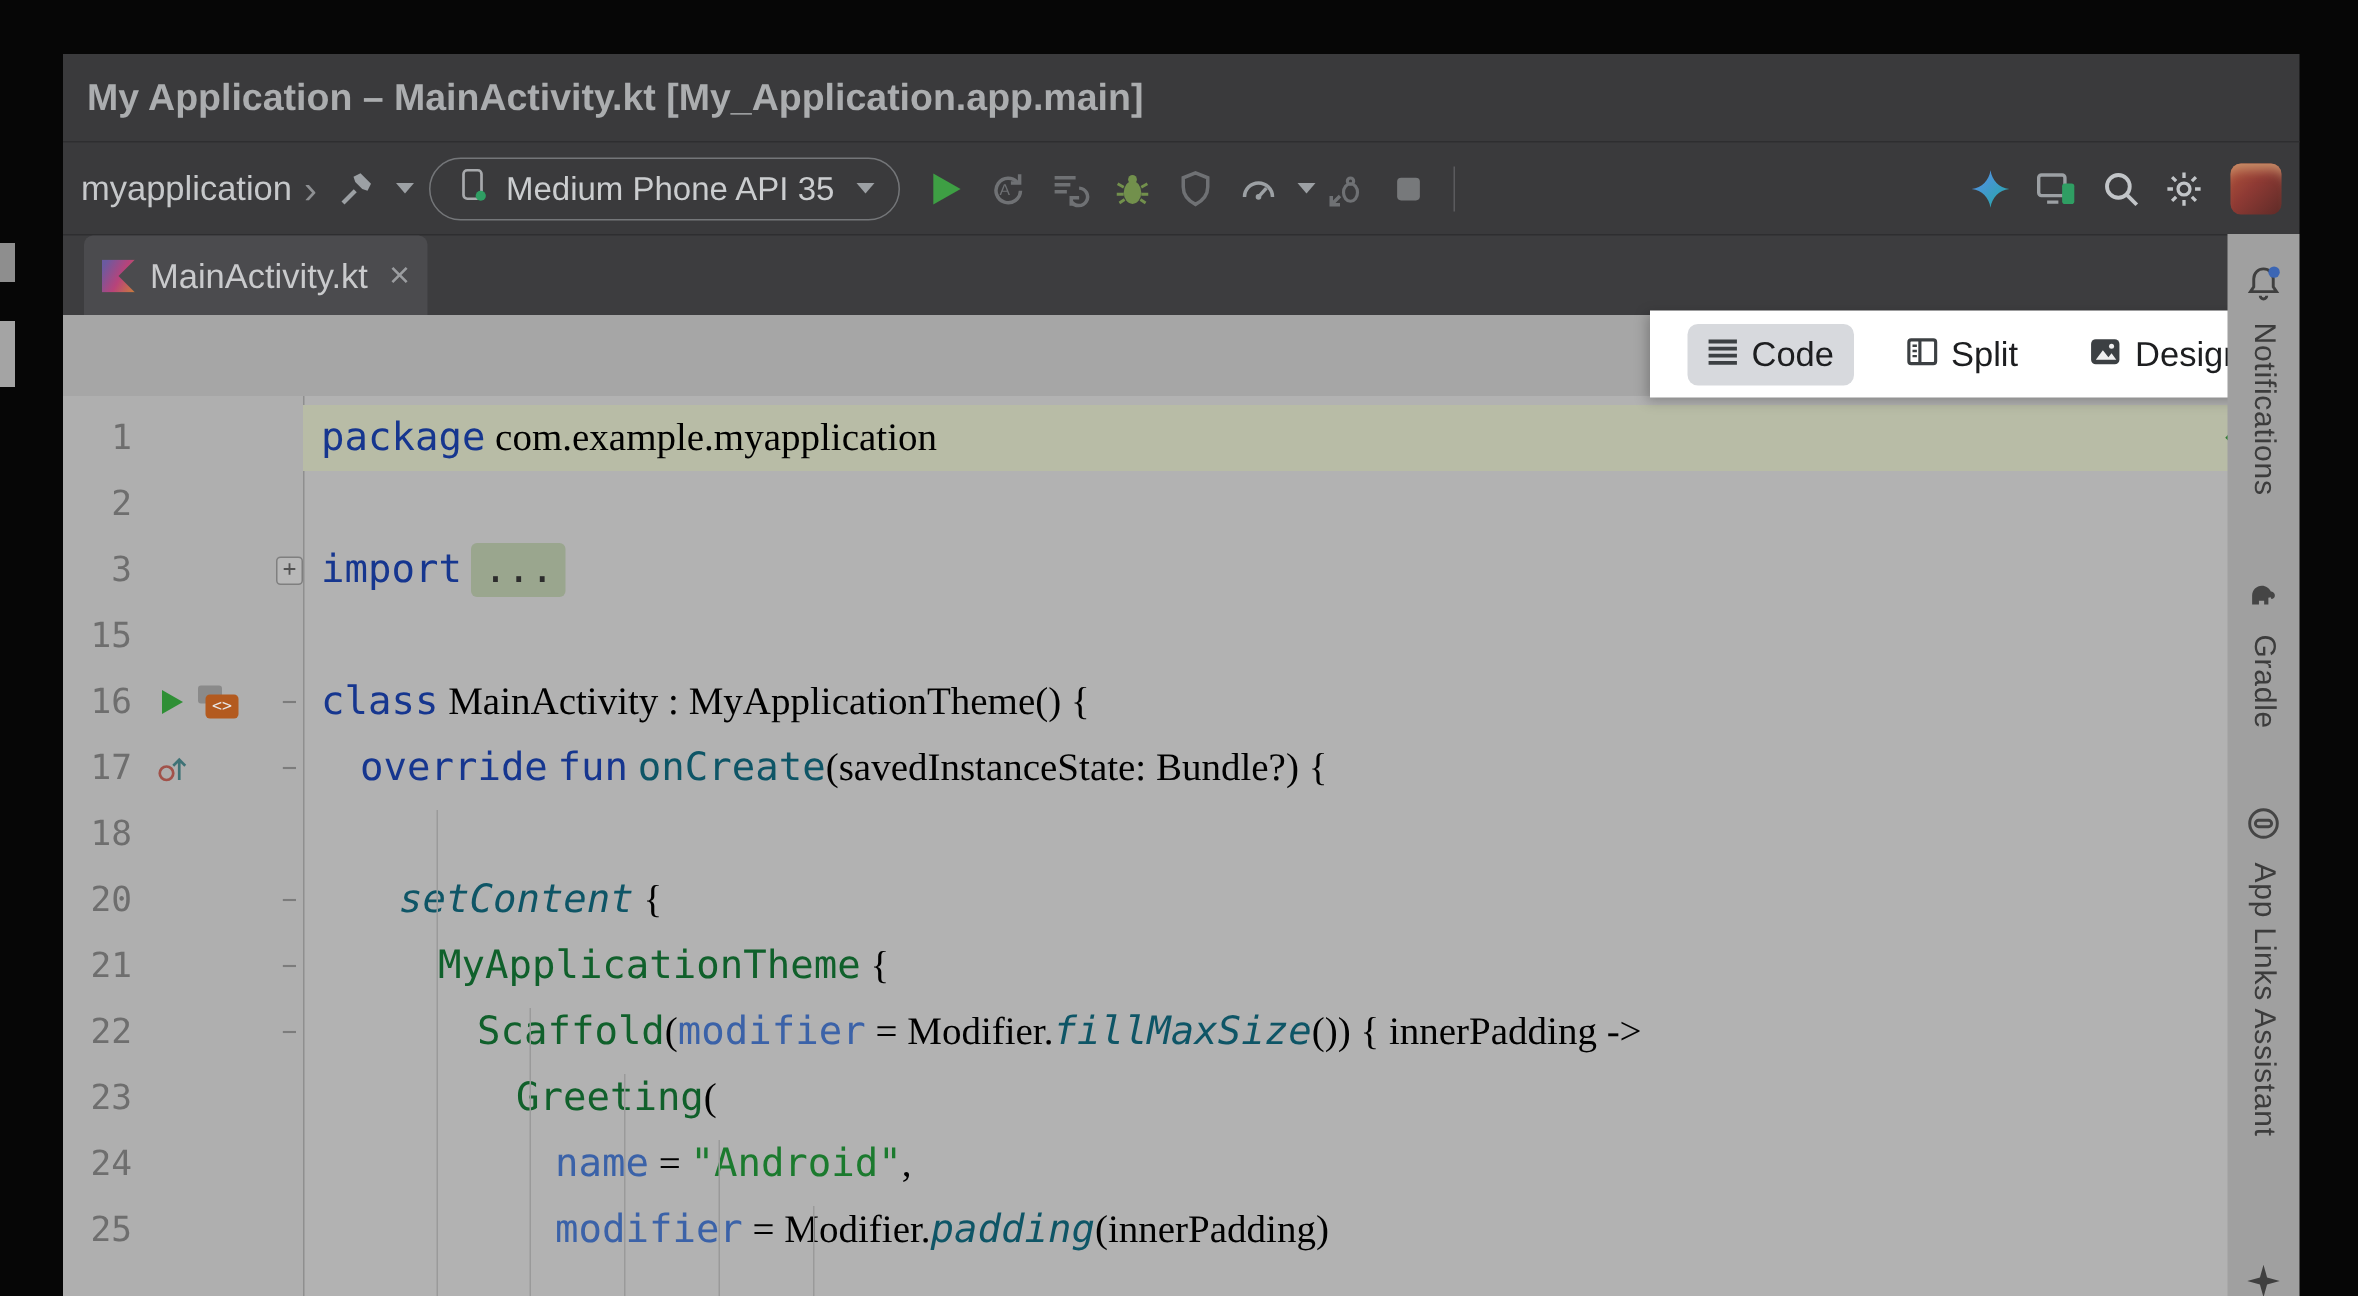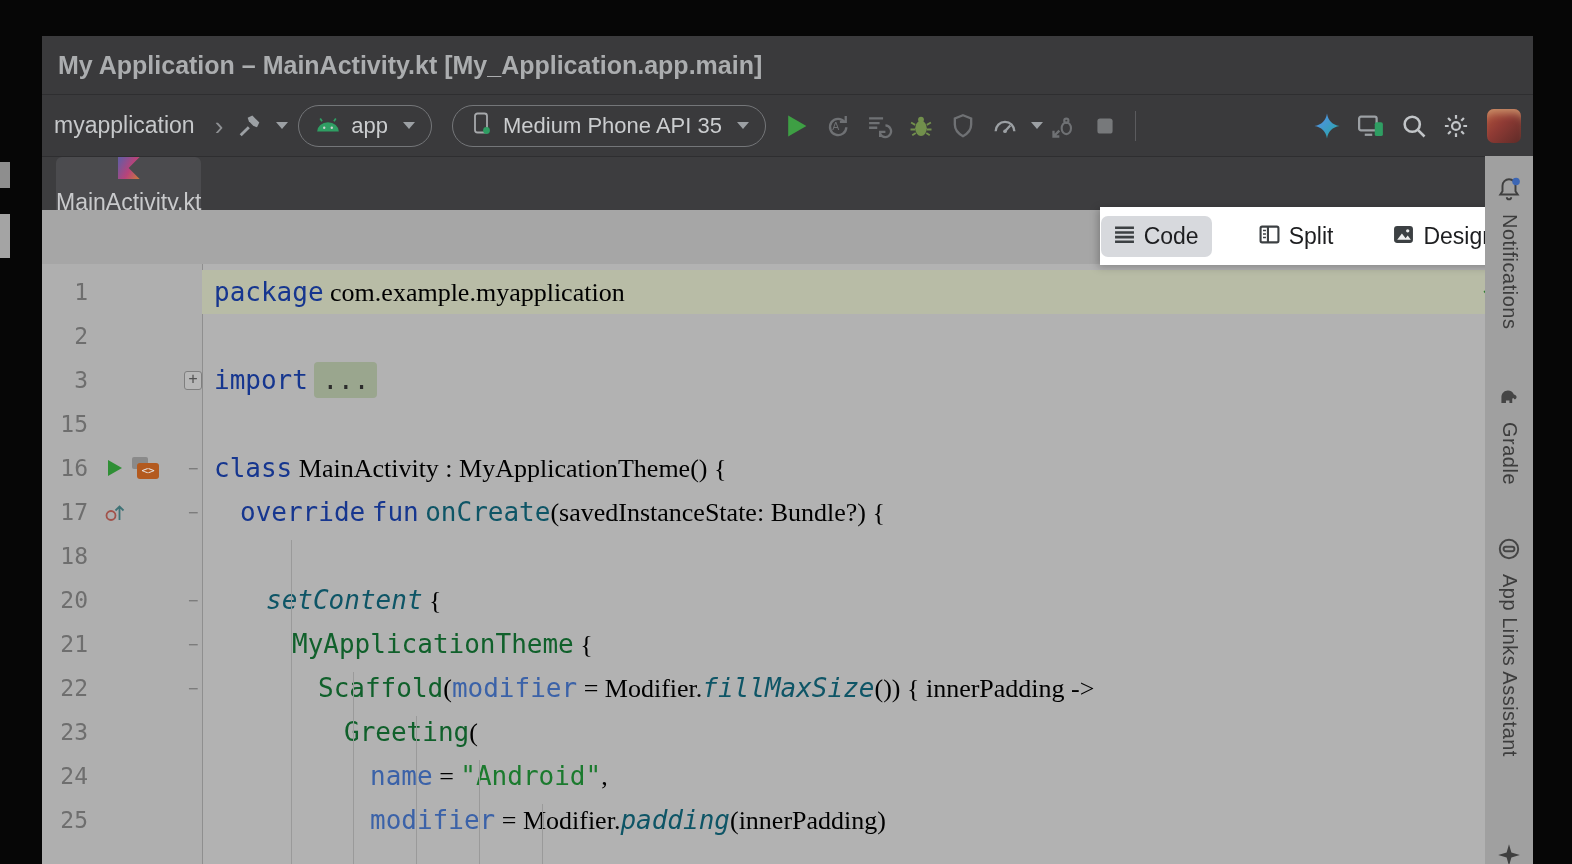--- a/index.html
+++ b/index.html
@@ -7,53 +7,53 @@
        font-family:"Liberation Sans",sans-serif;-webkit-font-smoothing:antialiased;}
   .screen{position:absolute;inset:0;}
 
   
   .window{position:absolute;left:14px;top:36px;width:1491px;bottom:0;margin-left:28px;}
   .titlebar{position:absolute;left:0;right:0;top:0;height:58px;background:#3A3A3C;
             color:#ABADAF;font-weight:bold;font-size:25px;line-height:58px;padding-left:16px;
             white-space:nowrap;overflow:hidden;}
   .toolbar{position:absolute;left:0;right:0;top:58px;height:62px;background:#3A3A3C;
            border-top:1px solid #2E2E30;display:flex;align-items:center;padding:0 12px;box-sizing:border-box;}
-  .proj{display:flex;align-items:center;gap:20px;color:#C6C8CA;font-size:23px;margin-right:6px;}
+  .proj{display:flex;align-items:center;gap:8px;color:#C6C8CA;font-size:23px;margin-right:6px;}
   .chev{color:#8E9093;font-size:26px;line-height:1;}
   .tbicon{display:flex;align-items:center;justify-content:center;margin:0 7px;flex:none;}
   .caret{width:0;height:0;border-left:6px solid transparent;border-right:6px solid transparent;
          border-top:7px solid #9CA0A4;margin-left:5px;flex:none;}
   .pill{display:flex;align-items:center;gap:10px;height:40px;border:1.5px solid #747679;border-radius:21px;
         padding:0 16px;margin:0 10px;color:#CBCDCF;font-size:22px;flex:none;}
   .tsep{width:1px;height:30px;background:#5B5B5E;margin:0 10px;flex:none;}
   .avatar{width:34px;height:34px;border-radius:7px;margin-left:10px;flex:none;
           background:linear-gradient(135deg,#B2543C 0%,#8E3A34 45%,#5E2B28 100%);
           box-shadow:inset 0 10px 8px -6px #C8906A;}
 
   .tabbar{position:absolute;left:0;top:120px;width:1478px;height:54px;background:#3D3D3F;
           border-top:1px solid #2E2E30;display:flex;align-items:center;}
-  .tab{margin-left:14px;height:54px;display:flex;align-items:center;gap:10px;padding:0 0;
-       background:#4B4B4E;border-radius:6px 6px 0 0;color:#C9CACC;font-size:23px;flex-direction:column;}
+  .tab{margin-left:14px;height:54px;display:flex;align-items:center;gap:10px;padding:0 12px;
+       background:#4B4B4E;border-radius:6px 6px 0 0;color:#C9CACC;font-size:23px;}
   .kotlin-icon{width:22px;height:22px;flex:none;
        background:linear-gradient(120deg,#6B5AA0 10%,#B8437A 55%,#C87840 95%);
        clip-path:polygon(0 0,100% 0,50% 50%,100% 100%,0 100%);}
   .tab-close{color:#9B9DA0;font-size:24px;margin-left:4px;}
   .kebab{margin-left:auto;margin-right:18px;color:#9EA0A2;font-size:26px;line-height:1;}
 
   
   .tool-stripe{position:absolute;right:0;top:120px;width:48px;bottom:0;background:#A0A0A0;}
   .rs-item{position:absolute;left:0;width:48px;display:flex;flex-direction:column;align-items:center;gap:8px;}
   .rs-i0{top:20px;} .rs-i1{top:228px;} .rs-i2{top:380px;}
   .rs-label{writing-mode:vertical-rl;font-size:20px;color:#3C3C3C;letter-spacing:.5px;white-space:nowrap;}
   .rs-sparkle{position:absolute;left:50%;transform:translateX(-50%);bottom:-8px;}
 
   
   .edstrip{position:absolute;left:0;top:174px;width:1478px;height:54px;background:#A6A6A6;}
   .viewbox{position:absolute;left:1058px;top:171px;width:420px;height:58px;background:#FFFFFF;
-           display:flex;align-items:center;justify-content:flex-end;gap:34px;padding-right:12px;
+           display:flex;align-items:center;justify-content:flex-end;gap:22px;padding-right:12px;
            box-sizing:border-box;box-shadow:-2px 2px 8px rgba(0,0,0,0.25);}
   .vm-btn{display:flex;align-items:center;gap:9px;font-size:23px;color:#1D1E20;
           padding:7px 13px;border-radius:7px;white-space:nowrap;}
   .vm-btn.selected{background:#D7D9DD;}
 
   
   .editor{position:absolute;left:0;top:228px;width:1478px;bottom:0;background:#B2B2B2;overflow:hidden;}
   .gutter-col{position:absolute;left:0;top:0;bottom:0;width:160px;background:#AFAFAF;border-right:1px solid #8F8F8F;}
   .lines{position:relative;padding-top:6px;}
   .eline{display:flex;height:44px;line-height:44px;font-family:"DejaVu Sans Mono",monospace;font-size:26px;}
@@ -104,32 +104,20 @@
       </div>
 
       <span class="tbicon">
         <svg width="28" height="28" viewBox="0 0 24 24">
             <path d="M4 20l7-7" stroke="#9CA0A4" stroke-width="2.4" fill="none"></path>
             <path d="M10 5l4-2 6 6-2 4-3-1-4-4z" fill="#9CA0A4"></path>
           </svg>
       </span>
       <span class="caret"></span>
 
-      <div class="pill">
-        <span>
-          <svg width="26" height="16" viewBox="0 0 24 14">
-              <path d="M2 13a10 8.5 0 0 1 20 0z" fill="#2F9E63"></path>
-              <path d="M6.5 3.5L4.8 1M17.5 3.5L19.2 1" stroke="#2F9E63" stroke-width="1.6"></path>
-              <circle cx="8.5" cy="9.5" r="1.1" fill="#CFCFCF"></circle>
-              <circle cx="15.5" cy="9.5" r="1.1" fill="#CFCFCF"></circle>
-            </svg>
-        </span>
-        <span>app</span>
-        <span class="caret"></span>
-      </div>
 
       <div class="pill">
         <span>
           <svg width="24" height="24" viewBox="0 0 24 24" fill="none" stroke="#A7A9AC" stroke-width="1.8">
               <rect x="6" y="2.5" width="12" height="19" rx="2.5"></rect>
               <circle cx="17.5" cy="19.5" r="3.4" fill="#2F9E63" stroke="none"></circle>
             </svg>
         </span>
         <span>Medium Phone API 35</span>
         <span class="caret"></span>

